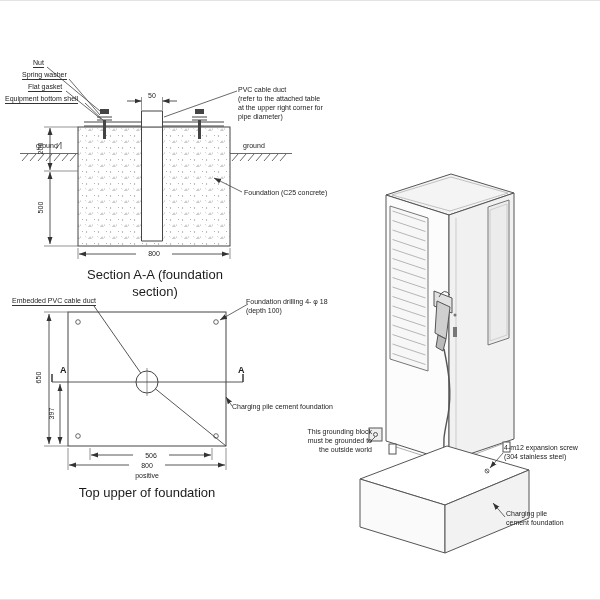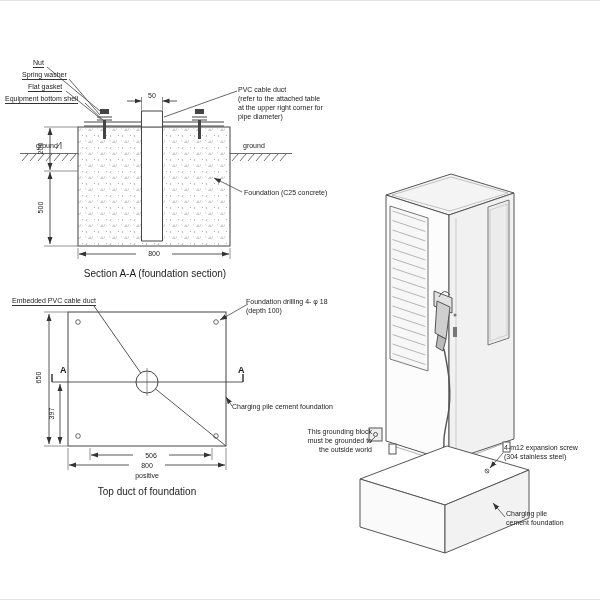--- a/index.html
+++ b/index.html
@@ -7,21 +7,21 @@
   body{font-family:"Liberation Sans",sans-serif;color:#222}
   #canvas{position:relative;width:600px;height:600px;background:#fff;overflow:hidden;
           border-top:1px solid #e3e3e3;border-bottom:1px solid #e3e3e3}
   #draw{position:absolute;left:0;top:0}
   .lbl{position:absolute;font-size:7px;line-height:1.3;white-space:pre-line;color:#1c1c1c}
   .c{text-align:center}
   .r{text-align:right}
   .u{border-bottom:1px solid #333;padding-bottom:0px}
   .bg{background:#fff;padding:0 1px}
   .rot{transform:rotate(-90deg)}
-  .cap{font-size:10px}
+  .cap{font-size:13px}
   .mk{font-size:9px;font-weight:bold}
 </style>
 </head>
 <body>
 
 <div id="canvas">
 
 <svg id="draw" width="600" height="600" viewBox="0 0 600 600">
   <defs>
     <marker id="arr" viewBox="0 0 10 10" refX="7" refY="5" markerWidth="10" markerHeight="10" orient="auto-start-reverse" markerUnits="userSpaceOnUse">
@@ -240,21 +240,21 @@
 <div class="lbl" style="left:246px;top:296px;width:112px">Foundation drilling 4- φ 18
 (depth 100)</div>
 <div class="lbl mk" style="left:60px;top:364px">A</div>
 <div class="lbl mk" style="left:238px;top:364px">A</div>
 <div class="lbl c rot" style="left:24px;top:372px;width:30px">650</div>
 <div class="lbl c rot" style="left:37px;top:408px;width:30px">397</div>
 <div class="lbl" style="left:232px;top:401px;width:130px">Charging pile cement foundation</div>
 <div class="lbl c bg" style="left:133px;top:450px;width:36px">506</div>
 <div class="lbl c bg" style="left:129px;top:460px;width:36px">800</div>
 <div class="lbl c" style="left:123px;top:470px;width:48px">positive</div>
-<div class="lbl c cap" style="left:74px;top:484px;width:146px">Top duct of foundation</div>
+<div class="lbl c cap" style="left:74px;top:484px;width:146px">Top upper of foundation</div>
 
 <div class="lbl r" style="left:296px;top:426px;width:76px">This grounding block
 must be grounded to
 the outside world</div>
 <div class="lbl" style="left:504px;top:442px;width:92px">4-m12 expansion screw
 (304 stainless steel)</div>
 <div class="lbl" style="left:506px;top:508px;width:82px">Charging pile
 cement foundation</div>
 
 </div>

